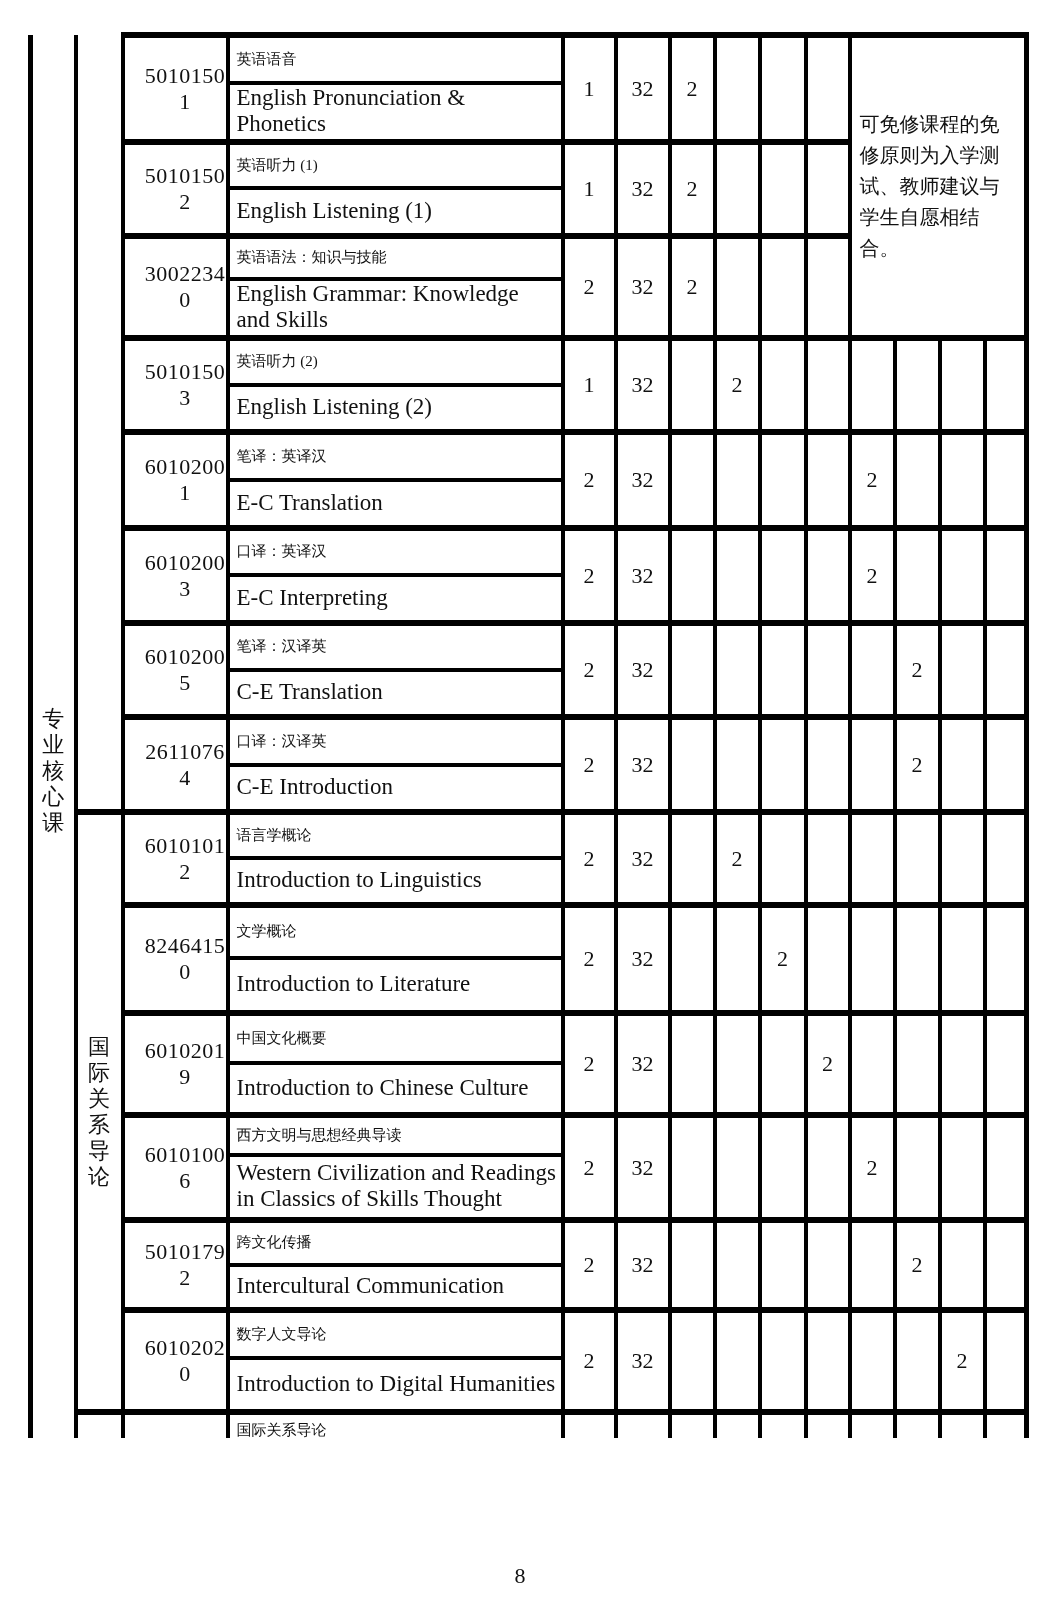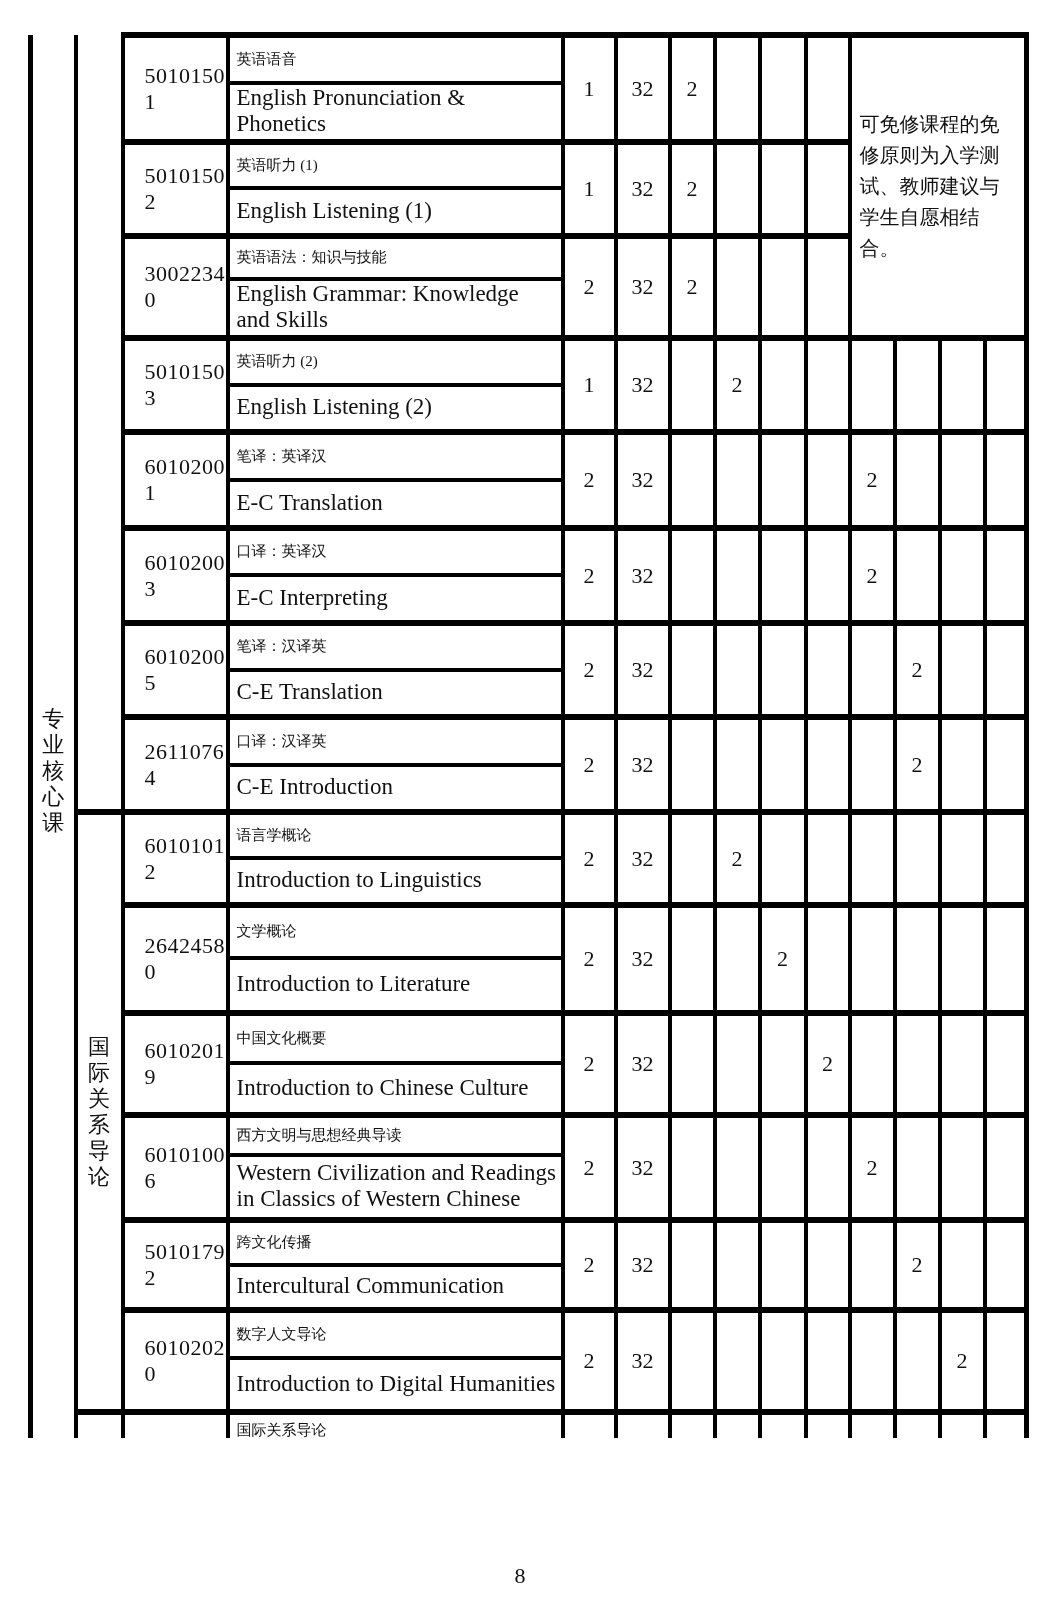--- a/index.html
+++ b/index.html
@@ -6,21 +6,21 @@
   .page{position:relative;width:1050px;height:1600px;background:#ffffff;overflow:hidden;
         font-family:"Liberation Serif","DejaVu Serif",serif;color:#111;}
   .table-clip{position:absolute;left:28px;top:32px;width:1004px;height:1406px;overflow:hidden;}
   table.cur{border-collapse:collapse;table-layout:fixed;width:996px;}
   td{border:4px solid #000;vertical-align:middle;padding:0;overflow:hidden;
      font-size:22px;line-height:1.18;word-wrap:break-word;}
   tr.ct > td{border-top-width:6px;}
   td.hide-t{border-top-style:hidden;}
   td.left-outer{border-left-width:5px;}
   td.right-outer{border-right-width:5px;}
-  td.code{text-align:left;letter-spacing:0.5px;padding-left:20px;}
+  td.code{text-align:center;letter-spacing:0.5px;padding-left:20px;}
   td.cn-name{padding-left:7px;font-size:15px;}
   td.en-name{padding:0 4px 2px 7px;font-size:23px;line-height:26px;}
   td.num{text-align:center;}
   td.cat{text-align:center;}
   td.note{font-size:20px;line-height:31px;padding:0 5px 0 8px;vertical-align:middle;}
   .vtext{width:26px;margin:7px auto;word-break:break-all;font-size:22px;line-height:26px;text-align:center;}
   .h36{height:36px}.h40{height:40px}.h43{height:43px}.h45{height:45px}.h46{height:46px}
   .h47{height:47px}.h48{height:48px}.h50{height:50px}.h52{height:52px}.h53{height:53px}
   .h54{height:54px}.h55{height:55px}.h60{height:60px}.h65{height:65px}
   .page-number{position:absolute;top:1563px;left:0;width:1040px;text-align:center;font-size:22px;}
@@ -201,21 +201,21 @@
         <td class="num" rowspan="2"></td>
         <td class="num" rowspan="2"></td>
         <td class="num" rowspan="2"></td>
         <td class="num right-outer" rowspan="2"></td>
       </tr>
       <tr class="h47">
         <td class="en-name">Introduction to Linguistics</td>
       </tr>
 
       <tr class="ct h53">
-        <td class="code" rowspan="2">26424580</td>
+        <td class="code" rowspan="2">82464150</td>
         <td class="cn-name">文学概论</td>
         <td class="num" rowspan="2">2</td>
         <td class="num" rowspan="2">32</td>
         <td class="num" rowspan="2"></td>
         <td class="num" rowspan="2"></td>
         <td class="num" rowspan="2">2</td>
         <td class="num" rowspan="2"></td>
         <td class="num" rowspan="2"></td>
         <td class="num" rowspan="2"></td>
         <td class="num" rowspan="2"></td>
@@ -251,21 +251,21 @@
         <td class="num" rowspan="2"></td>
         <td class="num" rowspan="2"></td>
         <td class="num" rowspan="2"></td>
         <td class="num" rowspan="2"></td>
         <td class="num" rowspan="2">2</td>
         <td class="num" rowspan="2"></td>
         <td class="num" rowspan="2"></td>
         <td class="num right-outer" rowspan="2"></td>
       </tr>
       <tr class="h65">
-        <td class="en-name">Western Civilization and Readings in Classics of Western Chinese</td>
+        <td class="en-name">Western Civilization and Readings in Classics of Skills Thought</td>
       </tr>
 
       <tr class="ct h45">
         <td class="code" rowspan="2">50101792</td>
         <td class="cn-name">跨文化传播</td>
         <td class="num" rowspan="2">2</td>
         <td class="num" rowspan="2">32</td>
         <td class="num" rowspan="2"></td>
         <td class="num" rowspan="2"></td>
         <td class="num" rowspan="2"></td>

